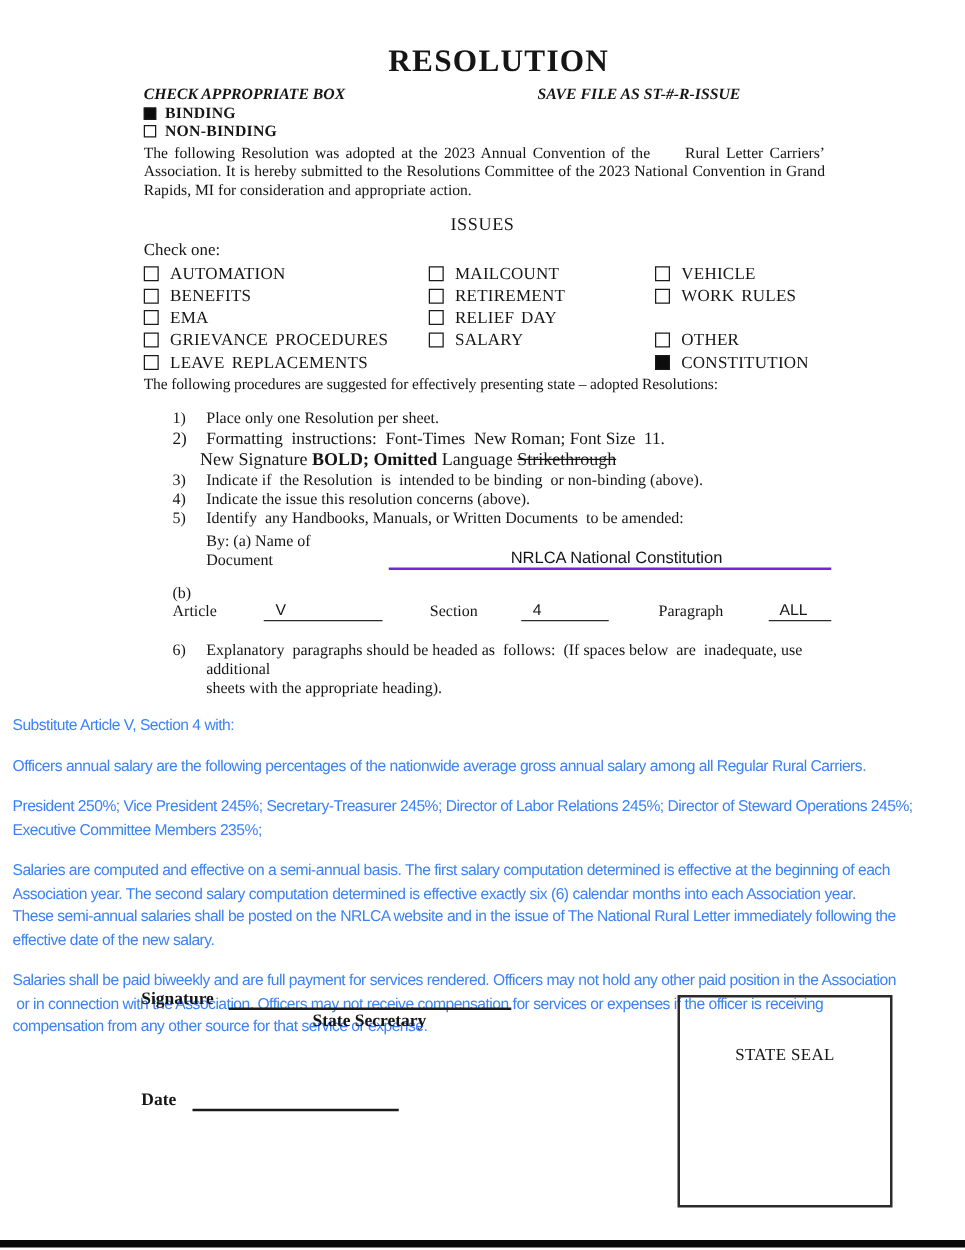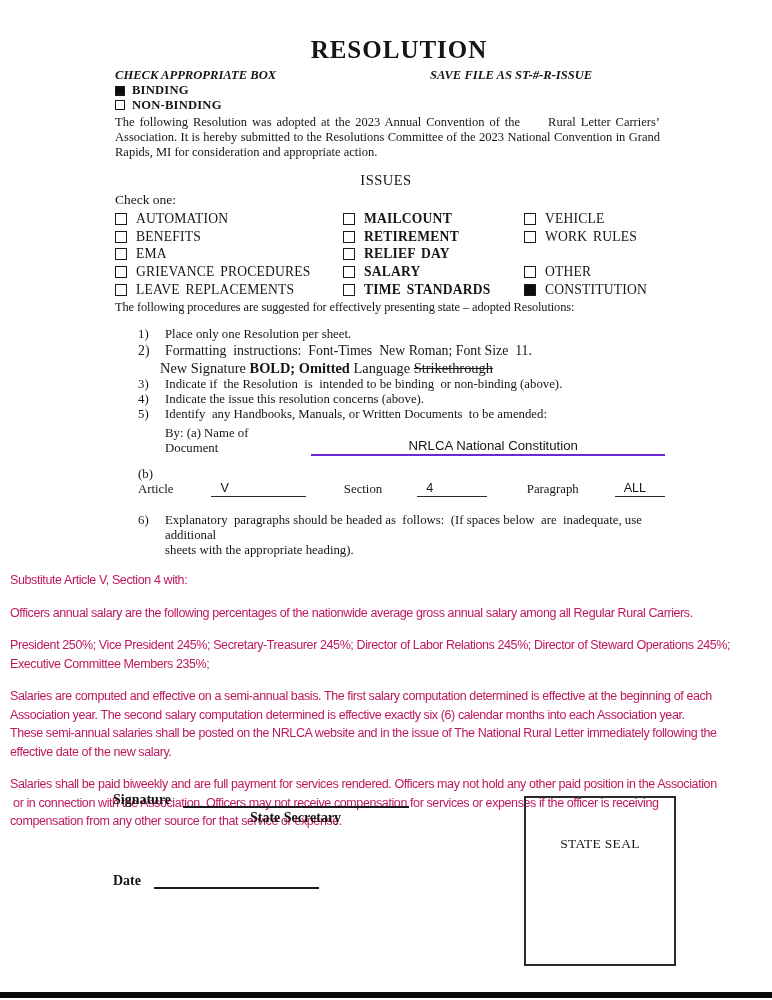--- a/index.html
+++ b/index.html
@@ -15,21 +15,21 @@
   .cb{display:inline-block;width:10px;height:10px;border:1.3px solid #1a1a1a;box-sizing:border-box;background:#fff;flex:none;}
   .cb.filled{background:#0d0d0d;}
   .bind-label{font-weight:bold;font-size:12.6px;margin-left:7px;letter-spacing:0.2px;}
   .intro{margin:3px 0 0 115px;width:545px;text-align:justify;font-size:12.5px;line-height:14.8px;}
   .intro .gap{display:inline-block;width:28px;}
 
   
   .issues-heading{text-align:center;font-size:14.5px;margin-top:13px;letter-spacing:0.5px;}
   .check-one{margin:3px 0 0 115px;font-size:13.5px;}
   .issues-cols{display:flex;margin:2px 0 0 115px;}
-  .icol1{width:228px;} .icol2{width:181px;font-weight:bold;} .icol3{width:140px;}
+  .icol1{width:228px;} .icol2{width:181px;} .icol3{width:140px;}
   .irow{display:flex;align-items:center;height:17.6px;}
   .icb{display:inline-block;width:12px;height:12px;border:1.3px solid #1a1a1a;box-sizing:border-box;background:#fff;flex:none;margin-right:9px;}
   .icb.filled{background:#0d0d0d;}
   .irow.spacer .icb{visibility:hidden;}
   .ilabel{font-size:13.6px;letter-spacing:0.2px;word-spacing:2px;white-space:nowrap;}
   .footnote{margin:2px 0 0 115px;font-size:12.4px;letter-spacing:-0.1px;}
 
   
   .list{margin:12px 0 0 138px;width:527px;}
   .li{display:flex;}
@@ -45,31 +45,31 @@
   .brow{display:flex;align-items:flex-end;margin-top:11px;font-size:12.8px;gap:28px;}
   .bfield{border-bottom:1.8px solid #2a2a2a;font-family:"Liberation Sans",sans-serif;font-size:12.6px;padding:0 0 1px 9px;box-sizing:border-box;}
   .f-article{width:133px;margin-left:9px;}
   .f-section{width:97px;margin-left:7px;}
   .f-paragraph{width:69px;margin-left:8px;}
   .lbl-section{margin-left:10px;} .lbl-paragraph{margin-left:12px;}
   .item6{margin-top:16px;}
 
   
   .bodytext{margin:13px 8px 0 10px;font-family:"Liberation Sans",sans-serif;
-            font-size:12.5px;letter-spacing:-0.4px;line-height:18.5px;color:#be185d;}
+            font-size:12.5px;letter-spacing:-0.4px;line-height:18.5px;color:#3b82f6;}
   .bodytext p{margin:0 0 14px 0;white-space:pre-wrap;}
 
   
   .sig-area{position:absolute;left:113px;top:792px;font-weight:bold;font-size:14px;}
   .sig-row{display:flex;align-items:flex-end;}
   .sig-line{display:inline-block;width:226px;border-bottom:2.2px solid #1a1a1a;margin-left:12px;height:14px;}
   .sig-caption{margin:2px 0 0 137px;font-weight:bold;font-size:14px;}
   .date-row{display:flex;align-items:flex-end;margin-top:47px;}
   .date-line{display:inline-block;width:165px;border-bottom:2px solid #1a1a1a;margin-left:13px;height:14px;}
-  .seal-box{position:absolute;left:524px;top:796px;width:152px;height:170px;border:2px solid #2b2b2b;box-sizing:border-box;text-align:center;}
+  .seal-box{position:absolute;left:542px;top:796px;width:172px;height:170px;border:2px solid #2b2b2b;box-sizing:border-box;text-align:center;}
   .seal-text{margin-top:38px;font-size:13.5px;letter-spacing:0.3px;}
   .bottom-bar{position:absolute;left:0;top:992px;width:772px;height:6px;background:#0a0a0a;}
 </style>
 </head>
 <body>
 
 <div class="page">
 
   <div class="title">RESOLUTION</div>
 
@@ -124,24 +124,20 @@
         <span class="icb"></span>
         <span class="ilabel">RETIREMENT</span>
       </div>
       <div class="irow">
         <span class="icb"></span>
         <span class="ilabel">RELIEF DAY</span>
       </div>
       <div class="irow">
         <span class="icb"></span>
         <span class="ilabel">SALARY</span>
-      </div>
-      <div class="irow">
-        <span class="icb"></span>
-        <span class="ilabel">TIME STANDARDS</span>
       </div>
     </div>
     <div class="icol3">
       <div class="irow">
         <span class="icb"></span>
         <span class="ilabel">VEHICLE</span>
       </div>
       <div class="irow">
         <span class="icb"></span>
         <span class="ilabel">WORK RULES</span>

